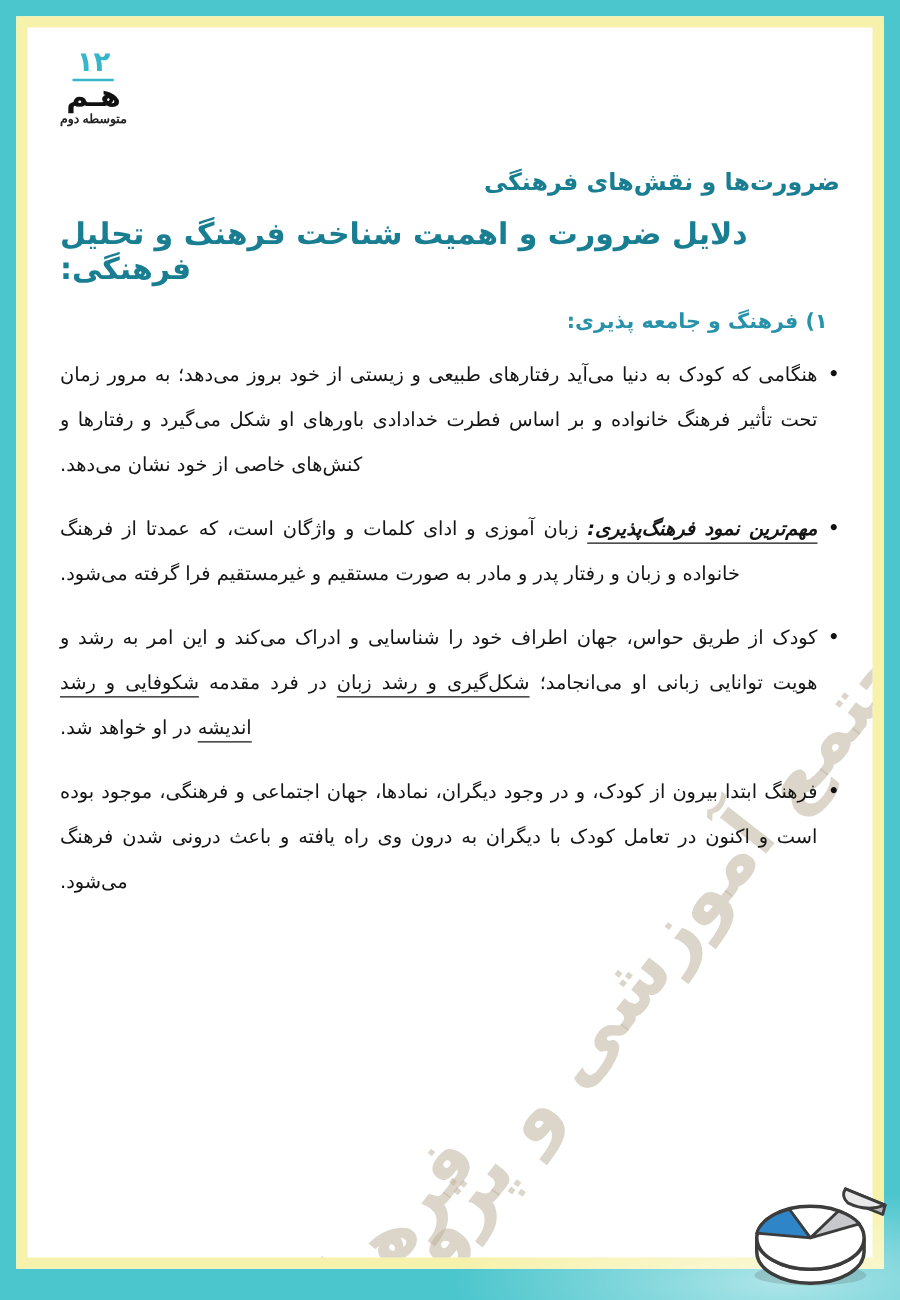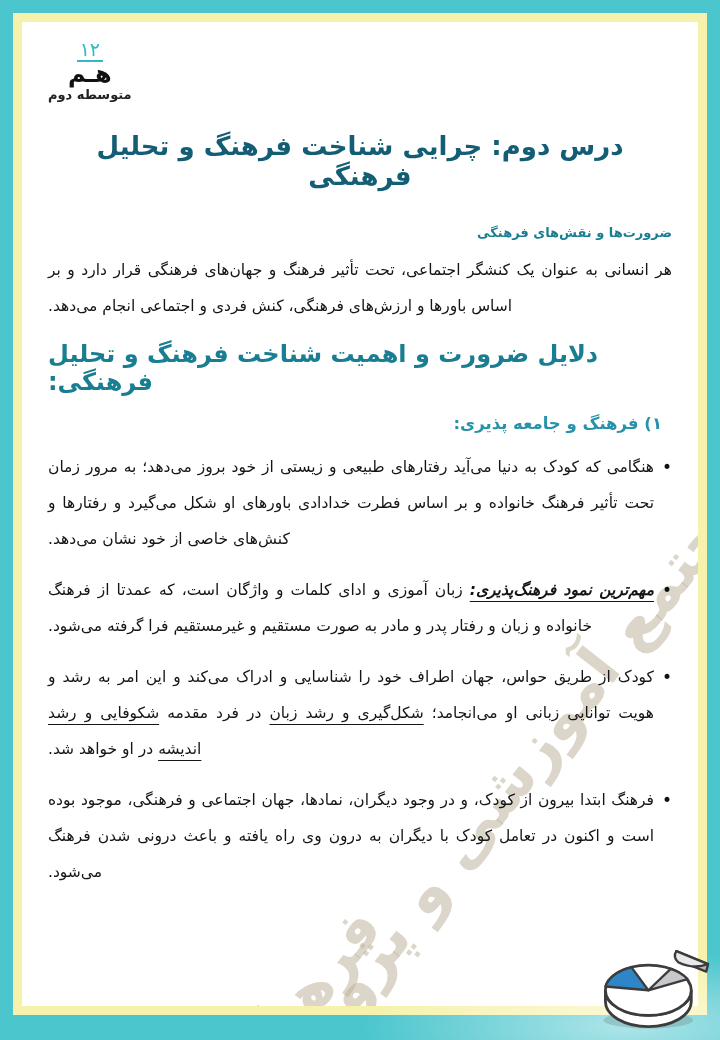--- a/index.html
+++ b/index.html
@@ -44,35 +44,35 @@
     display:inline-flex;
     align-items:flex-end;
     margin:12px 0 0 0;
     float:left;
     position:relative;
     color:#111;
     font-weight:bold;
   }
   .logo-main{font-size:21px;letter-spacing:1px;}
   .logo-tail-wrap{display:inline-flex;flex-direction:column;align-items:center;line-height:1;margin-right:2px;}
-  .logo-num{color:#35b7c9;font-size:19px;font-weight:normal;border-bottom:2px solid #35b7c9;padding:0 3px 1px 3px;}
+  .logo-num{color:#35b7c9;font-size:22px;font-weight:bold;border-bottom:2px solid #35b7c9;padding:0 3px 1px 3px;}
   .logo-tail{font-size:24px;}
-  .logo-sub{font-size:13px;font-weight:bold;color:#222;margin-top:2px;}
+  .logo-sub{font-size:10px;font-weight:bold;color:#222;margin-top:2px;font-family:Liberation Serif, serif;}
   .clear{clear:both;}
   
   .lesson-title{
     text-align:center;
     color:#135e74;
     font-size:26px;
     font-weight:800;
     margin:30px 0 0 0;
   }
   .h-teal{
     color:#1a7e92;
-    font-size:13px;
+    font-size:19px;
     font-weight:bold;
     margin:34px 0 0 0;
     text-align:right;
   }
   .h-teal2{
     color:#1a7e92;
     font-size:24px;
     font-weight:bold;
     margin:16px 0 0 0;
     text-align:left;
@@ -144,24 +144,22 @@
 
     <div class="logo">
       <span class="logo-tail-wrap">
         <span class="logo-num">۱۲</span>
         <span class="logo-tail">هـم</span>
         <span class="logo-sub">متوسطه دوم</span>
       </span>
     </div>
     <div class="clear"></div>
 
-    <div class="lesson-title">درس دوم: چرایی شناخت فرهنگ و تحلیل فرهنگی</div>
 
     <div class="h-teal">ضرورت‌ها و نقش‌های فرهنگی</div>
-    <div class="para">هر انسانی به عنوان یک کنشگر اجتماعی، تحت تأثیر فرهنگ و جهان‌های فرهنگی قرار دارد و بر اساس باورها و ارزش‌های فرهنگی، کنش فردی و اجتماعی انجام می‌دهد.</div>
 
     <div class="h-teal2">دلایل ضرورت و اهمیت شناخت فرهنگ و تحلیل فرهنگی:</div>
     <div class="sub-teal">۱) فرهنگ و جامعه پذیری:</div>
 
     <ul class="bullets">
         <li><span class="seg-normal">هنگامی که کودک به دنیا می‌آید رفتارهای طبیعی و زیستی از خود بروز می‌دهد؛ به مرور زمان تحت تأثیر فرهنگ خانواده و بر اساس فطرت خدادادی باورهای او شکل می‌گیرد و رفتارها و کنش‌های خاصی از خود نشان می‌دهد.</span></li>
         <li><span class="seg-italic-underline">مهم‌ترین نمود فرهنگ‌پذیری:</span><span class="seg-normal"> زبان آموزی و ادای کلمات و واژگان است، که عمدتا از فرهنگ خانواده و زبان و رفتار پدر و مادر به صورت مستقیم و غیرمستقیم فرا گرفته می‌شود.</span></li>
         <li><span class="seg-normal">کودک از طریق حواس، جهان اطراف خود را شناسایی و ادراک می‌کند و این امر به رشد و هویت توانایی زبانی او می‌انجامد؛ </span><span class="seg-underline">شکل‌گیری و رشد زبان</span><span class="seg-normal"> در فرد مقدمه </span><span class="seg-underline">شکوفایی و رشد اندیشه</span><span class="seg-normal"> در او خواهد شد.</span></li>
         <li><span class="seg-normal">فرهنگ ابتدا بیرون از کودک، و در وجود دیگران، نمادها، جهان اجتماعی و فرهنگی، موجود بوده است و اکنون در تعامل کودک با دیگران به درون وی راه یافته و باعث درونی شدن فرهنگ می‌شود.</span></li>
       </ul>

